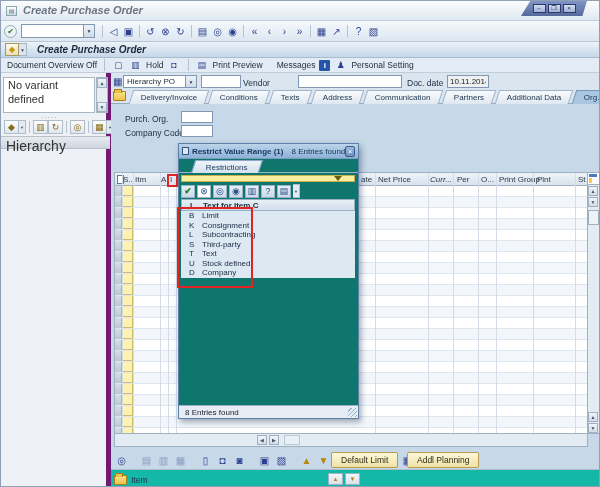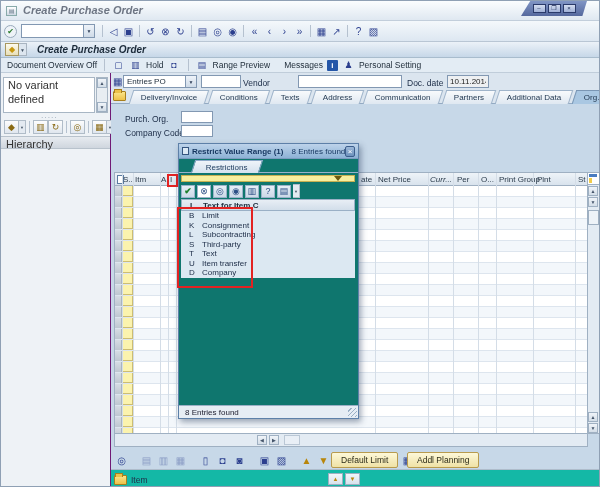--- a/index.html
+++ b/index.html
@@ -34,30 +34,30 @@
 
 #screenbar{position:absolute;left:0;top:41px;width:598px;height:16px;background:linear-gradient(#ecf2f8,#c6d7e8);border-bottom:1px solid #a8bccd;display:flex;align-items:center;padding-left:4px}
 #screen-icon{width:14px;height:13px;border:1px solid #a89860;background:linear-gradient(#fdfbee,#e8dfb8);color:#c79810;font-size:8px;text-align:center;line-height:12px}
 #screen-dd{width:8px;height:13px;border:1px solid #a8b4c0;border-left:none;background:#dde6ef;font-size:5px;line-height:12px;text-align:center;color:#456}
 #screen-title{font-style:italic;font-weight:bold;font-size:10px;color:#1c2b3a;margin-left:10px}
 
 #appbar{position:absolute;left:0;top:57px;width:598px;height:15px;background:#e3ecf4;border-bottom:1px solid #c0cdda;display:flex;align-items:center;padding-left:6px;gap:4px;font-size:8.5px}
 .aic{display:inline-flex;width:13px;height:12px;align-items:center;justify-content:center;color:#2c3f8e;font-size:9px}
 .aic.info{background:#2456a8;color:#fff;border-radius:1px;width:11px;height:11px;font-size:8px;font-weight:bold}
 
-#leftpanel{position:absolute;left:0;top:72px;width:110px;height:414px;background:#eef2f6;border-right:1px solid #701a75}
+#leftpanel{position:absolute;left:0;top:72px;width:110px;height:414px;background:#eef2f6;border-right:5px solid #701a75}
 #variantbox{position:absolute;left:2px;top:4px;width:92px;height:36px;background:#fff;border:1px solid #a8b6c4;font-size:11px;color:#333;padding:1px 4px;line-height:1.25}
 #lp-scroll{position:absolute;left:95px;top:4px;width:12px;height:36px;border:1px solid #a8b6c4;background:#e8edf2}
 .sbtn{display:block;width:10px;height:10px;background:linear-gradient(#f0f4f9,#d3dde7);border:1px solid #9fb0c2;font-size:5px;line-height:8px;text-align:center;color:#44546a}
 #lp-scroll .sbtn.bot{position:absolute;bottom:0}
 #lp-dots{position:absolute;left:40px;top:41px;color:#9aa8b6;font-size:7px;letter-spacing:1px}
 #lp-icons{position:absolute;left:3px;top:47px;display:flex;align-items:center}
 .lpic{width:15px;height:14px;border:1px solid #b0bcc8;background:linear-gradient(#fdfdfd,#dfe6ee);display:flex;align-items:center;justify-content:center;font-size:9px;color:#8a6a14}
 .mdd{width:7px;height:14px;border:1px solid #b0bcc8;border-left:none;background:#e4eaf1;font-size:4px;line-height:13px;text-align:center;color:#456}
-#hierarchybar{position:absolute;left:0;top:63px;width:109px;height:13px;background:linear-gradient(#e7ebf0,#cfd6de);border-top:1px solid #b8c2cc;border-bottom:1px solid #b8c2cc;font-size:11px;padding:1px 5px;color:#333}
+#hierarchybar{position:absolute;left:0;top:63px;width:109px;height:13px;background:linear-gradient(#e7ebf0,#cfd6de);border-top:1px solid #b8c2cc;border-bottom:1px solid #b8c2cc;font-size:14px;padding:1px 5px;color:#333}
 
 #content-top{position:absolute;left:110px;top:72px;width:490px;height:30px;background:#dbe5ef}
 #bluepanel{position:absolute;left:110px;top:102px;width:490px;height:385px;background:#c7d8e8;border-top:1px solid #93aac2}
 #cart-icon{position:absolute;left:112px;top:75px;width:13px;height:12px;color:#2c3f8e;font-size:10px;line-height:12px}
 #folder-icon,#itembar-folder{position:absolute;width:13px;height:10px;background:linear-gradient(#fbe48a,#edc24a);border:1px solid #a87f1e;border-radius:1px}
 #folder-icon{left:112px;top:90px}
 #folder-icon::before,#itembar-folder::before{content:"";position:absolute;left:0;top:-3px;width:6px;height:3px;background:#edc24a;border:1px solid #a87f1e;border-bottom:none}
 
 #tabs{position:absolute;left:130px;top:89px;height:14px;display:flex}
 .tab{position:relative;height:14px;padding:0 9px;background:linear-gradient(#f8fafc,#dfe8f1);border:1px solid #9fb4ca;border-bottom:none;transform:skewX(-18deg);display:flex;align-items:center;margin-right:3px}
@@ -175,21 +175,21 @@
 
 <div id="appbar">
   <span class="lbl">Document Overview Off</span>
   <span class="sep"></span>
   <span class="aic">▢</span>
   <span class="aic">▥</span>
   <span class="lbl">Hold</span>
   <span class="aic">◘</span>
   <span class="sep"></span>
   <span class="aic">▤</span>
-  <span class="lbl">Range Preview</span>
+  <span class="lbl">Print Preview</span>
   <span class="spc"></span>
   <span class="lbl">Messages</span>
   <span class="aic info">i</span>
   <span class="aic">♟</span>
   <span class="lbl">Personal Setting</span>
 </div>
 
 <div id="leftpanel">
   <div id="variantbox">No variant defined</div>
   <div id="lp-scroll">
@@ -210,21 +210,21 @@
       <span class="mdd">▼</span>
     </div>
   <div id="hierarchybar">Hierarchy</div>
 </div>
 
 <div id="content-top"></div>
 <div id="bluepanel"></div>
 
 <span id="cart-icon">▦</span>
 <div class="combo" style="left:122px;top:74px;width:74px">
-  <span class="cval">Entries PO</span>
+  <span class="cval">Hierarchy PO</span>
   <span class="dd">▼</span>
 </div>
 <input class="tinput" style="left: 200px; top: 74px; width: 40px;" value="">
 <span class="flabel" style="left:242px;top:77px">Vendor</span>
 <input class="tinput" style="left: 297px; top: 74px; width: 104px;" value="">
 <span class="flabel" style="left:406px;top:77px">Doc. date</span>
 <input class="tinput" style="left: 446px; top: 74px; width: 42px; background: rgb(238, 240, 242);" value="10.11.2014">
 
 <span id="folder-icon"></span>
 <div id="tabs">
@@ -447,21 +447,21 @@
       <div class="vr-row">
         <span class="vr-key">S</span>
         <span class="vr-text">Third-party</span>
       </div>
       <div class="vr-row">
         <span class="vr-key">T</span>
         <span class="vr-text">Text</span>
       </div>
       <div class="vr-row">
         <span class="vr-key">U</span>
-        <span class="vr-text">Item transfer</span>
+        <span class="vr-text">Stock defined</span>
       </div>
       <div class="vr-row">
         <span class="vr-key">D</span>
         <span class="vr-text">Company</span>
       </div>
     </div>
   <div id="popup-status">8 Entries found</div>
   <div id="popup-grip"></div>
 </div>
 

